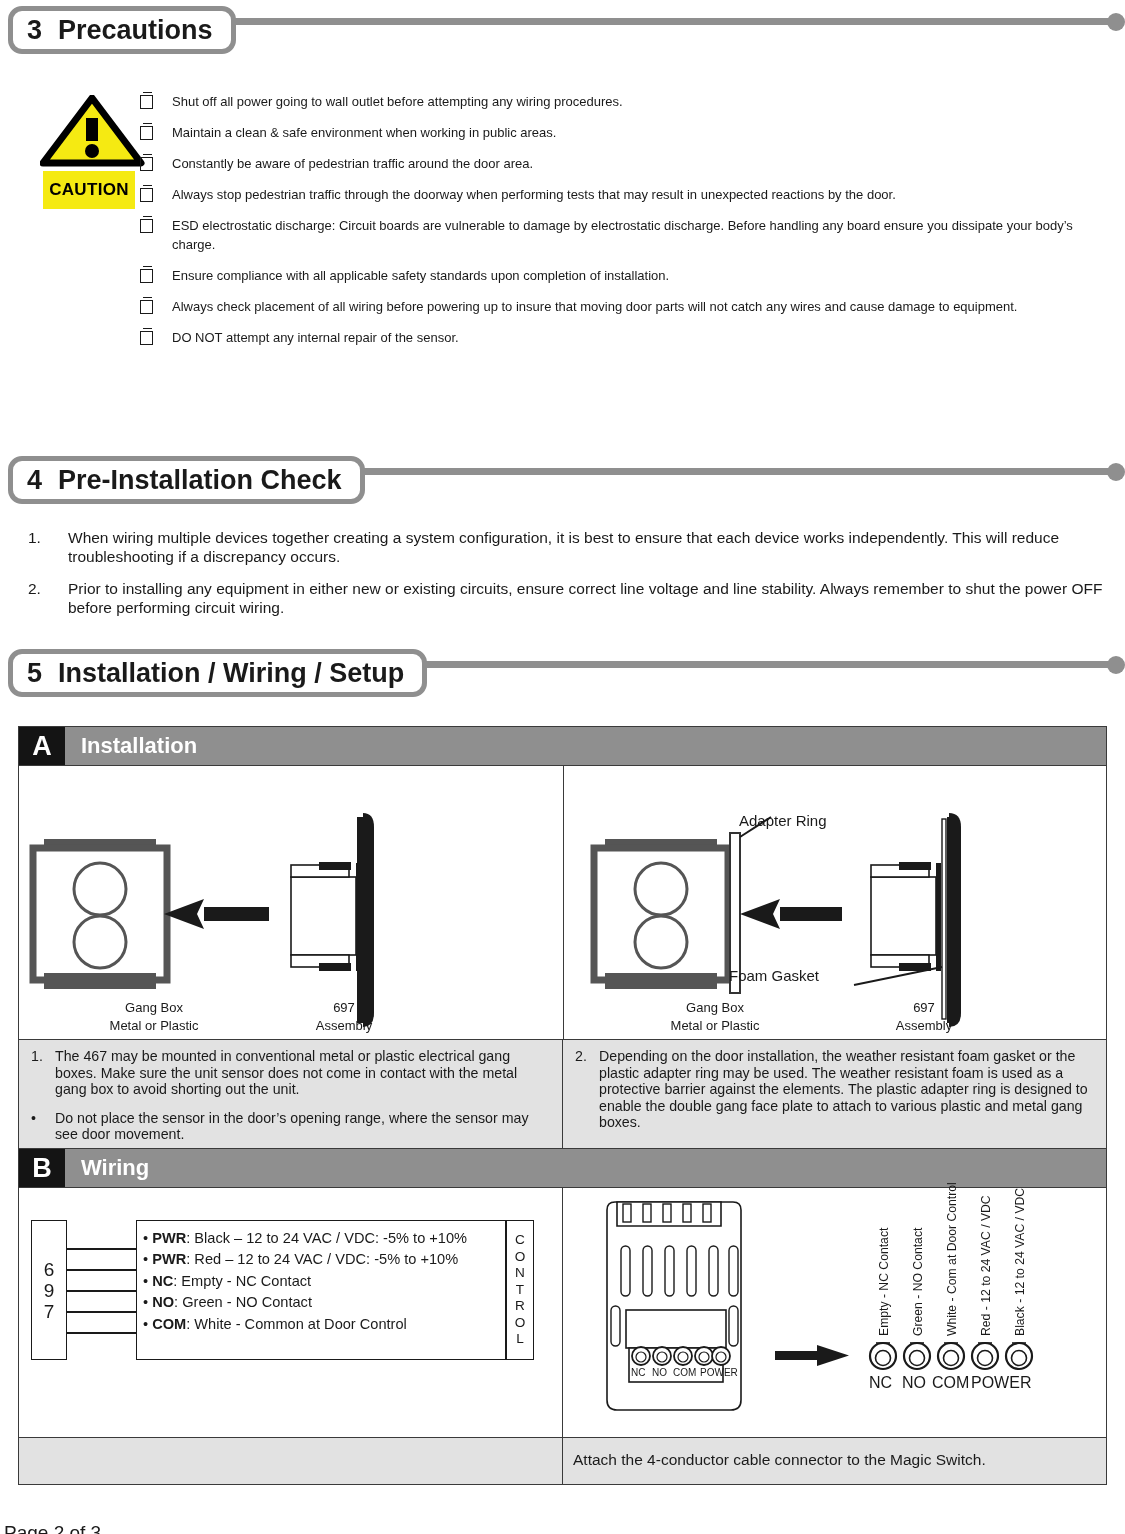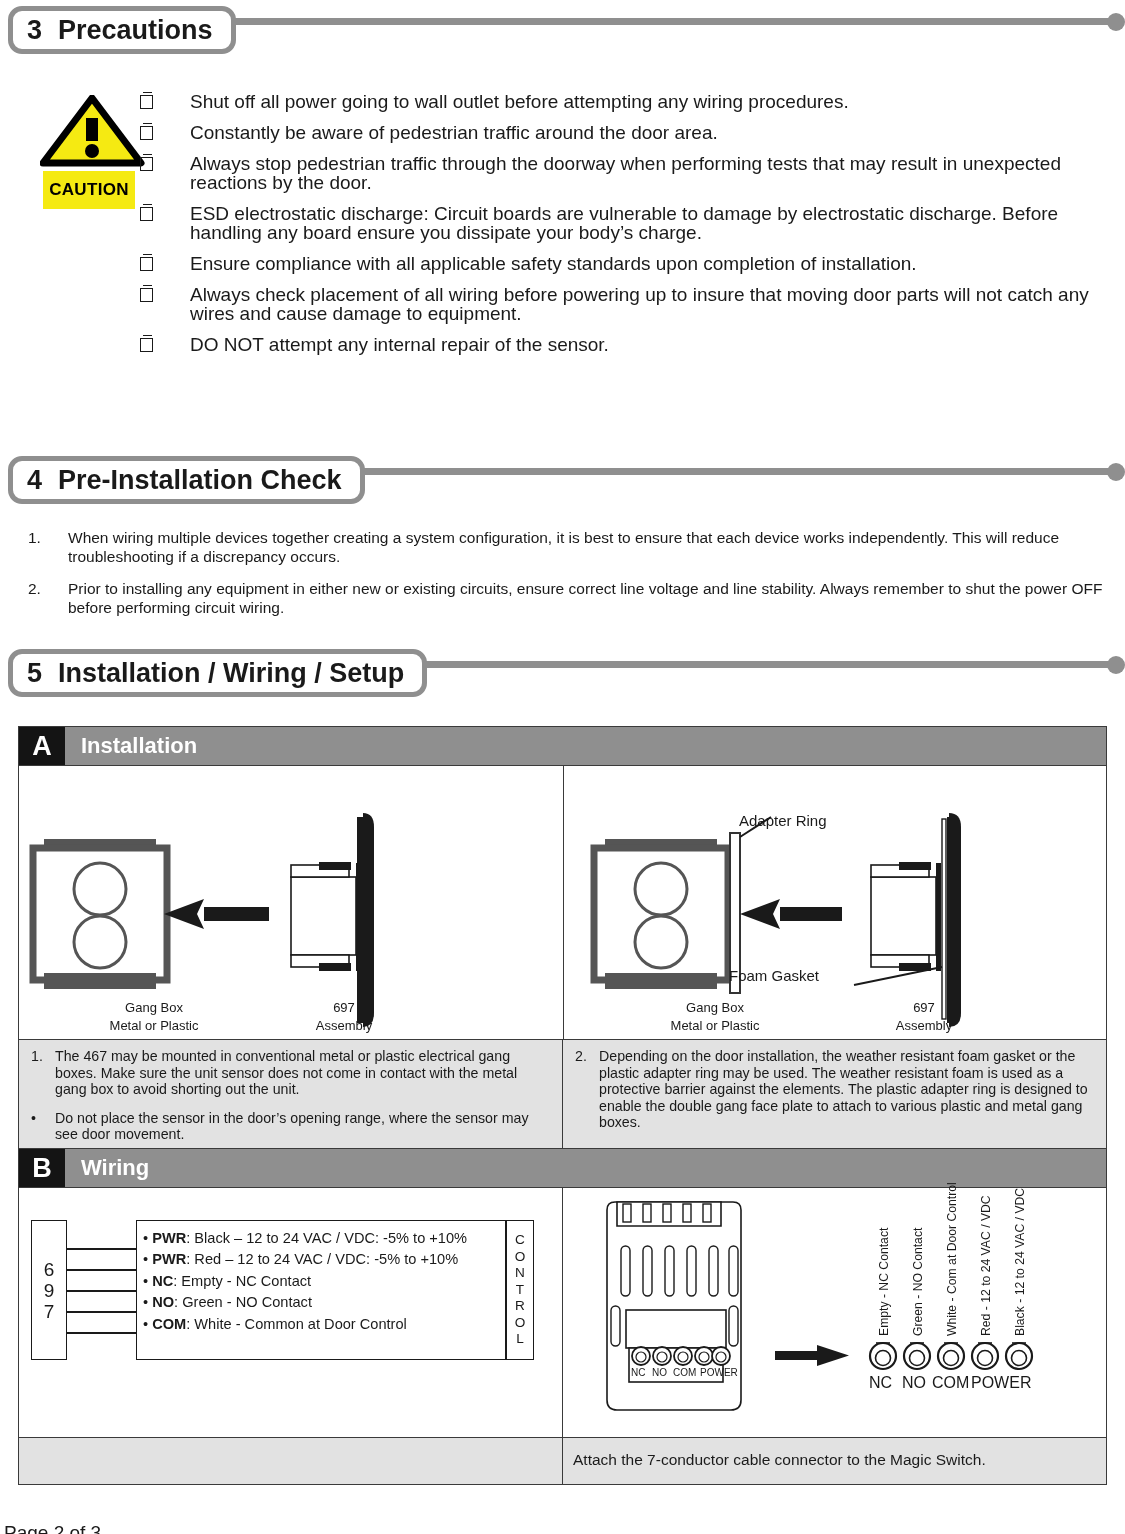--- a/index.html
+++ b/index.html
@@ -21,21 +21,21 @@
   .sec-title{font-size:27px;font-weight:bold;margin-left:16px;white-space:nowrap;}
 
   
   .caution{position:absolute;left:40px;top:95px;width:105px;}
   .caution svg{display:block;}
   .caution-tag{width:92px;height:38px;background:#f5ea12;display:flex;align-items:center;justify-content:center;
                margin-top:4px;margin-left:3px;}
   .caution-tag span{font-size:17px;font-weight:bold;letter-spacing:.3px;color:#000;text-align:right;}
 
   ul.checks{position:absolute;left:140px;top:92px;width:975px;margin:0;padding:0;list-style:none;}
-  ul.checks li{position:relative;padding-left:50px;font-size:19px;line-height:19px;margin-bottom:12px;}
+  ul.checks li{position:relative;padding-left:32px;font-size:13px;line-height:19px;margin-bottom:12px;}
   ul.checks li .bx{position:absolute;left:0;top:1px;font-size:15px;}
   ul.checks li .bx i{display:inline-block;width:11px;height:12px;border:1.6px solid #1a1a1a;
                      position:relative;top:1px;}
   ul.checks li .bx i:after{content:"";position:absolute;left:2px;top:-4px;width:9px;height:3px;
                            border-top:1.6px solid #1a1a1a;}
 
   ol.nums{position:absolute;left:22px;top:528px;width:1090px;margin:0;padding:0;list-style:none;}
   ol.nums li{position:relative;padding-left:46px;font-size:15.5px;line-height:19px;margin-bottom:13px;}
   ol.nums li .n{position:absolute;left:6px;top:0;font-size:15.5px;}
 
@@ -98,20 +98,21 @@
       <rect x="46" y="23" width="12" height="23" fill="#000"></rect>
       <circle cx="52" cy="56" r="7" fill="#000"></circle>
     </svg>
     <div class="caution-tag">
       <span>CAUTION</span>
     </div>
   </div>
 
   <ul class="checks">
     <li><span class="bx"><i></i></span><span>Shut off all power going to wall outlet before attempting any wiring procedures.</span></li>
+    <li><span class="bx"><i></i></span><span>Maintain a clean &amp; safe environment when working in public areas.</span></li>
     <li><span class="bx"><i></i></span><span>Constantly be aware of pedestrian traffic around the door area.</span></li>
     <li><span class="bx"><i></i></span><span>Always stop pedestrian traffic through the doorway when performing tests that may result in unexpected reactions by the door.</span></li>
     <li><span class="bx"><i></i></span><span>ESD electrostatic discharge: Circuit boards are vulnerable to damage by electrostatic discharge. Before handling any board ensure you dissipate your body’s charge.</span></li>
     <li><span class="bx"><i></i></span><span>Ensure compliance with all applicable safety standards upon completion of installation.</span></li>
     <li><span class="bx"><i></i></span><span>Always check placement of all wiring before powering up to insure that moving door parts will not catch any wires and cause damage to equipment.</span></li>
     <li><span class="bx"><i></i></span><span>DO NOT attempt any internal repair of the sensor.</span></li>
   </ul>
 
   <div class="sec-head" style="top:450px;">
     <div class="sec-rail"></div>
@@ -372,20 +373,20 @@
         <div class="termlbl" style="left:306px;top:186px;">NC</div>
         <div class="termlbl" style="left:339px;top:186px;">NO</div>
         <div class="termlbl" style="left:369px;top:186px;">COM</div>
         <div class="termlbl" style="left:408px;top:186px;">POWER</div>
       </div>
     </div>
 
     <div class="row bd-t txtrow">
       <div class="cell bd-r" style="width:545px;height:46px;"></div>
       <div class="cell" style="width:544px;height:46px;display:flex;align-items:center;">
-        <span style="font-size:15.5px;">Attach the 7-conductor cable connector to the Magic Switch.</span>
+        <span style="font-size:15.5px;">Attach the 4-conductor cable connector to the Magic Switch.</span>
       </div>
     </div>
   </div>
 
   <div class="footer">Page 2 of 3</div>
 
 </div>
 
 </body></html>

